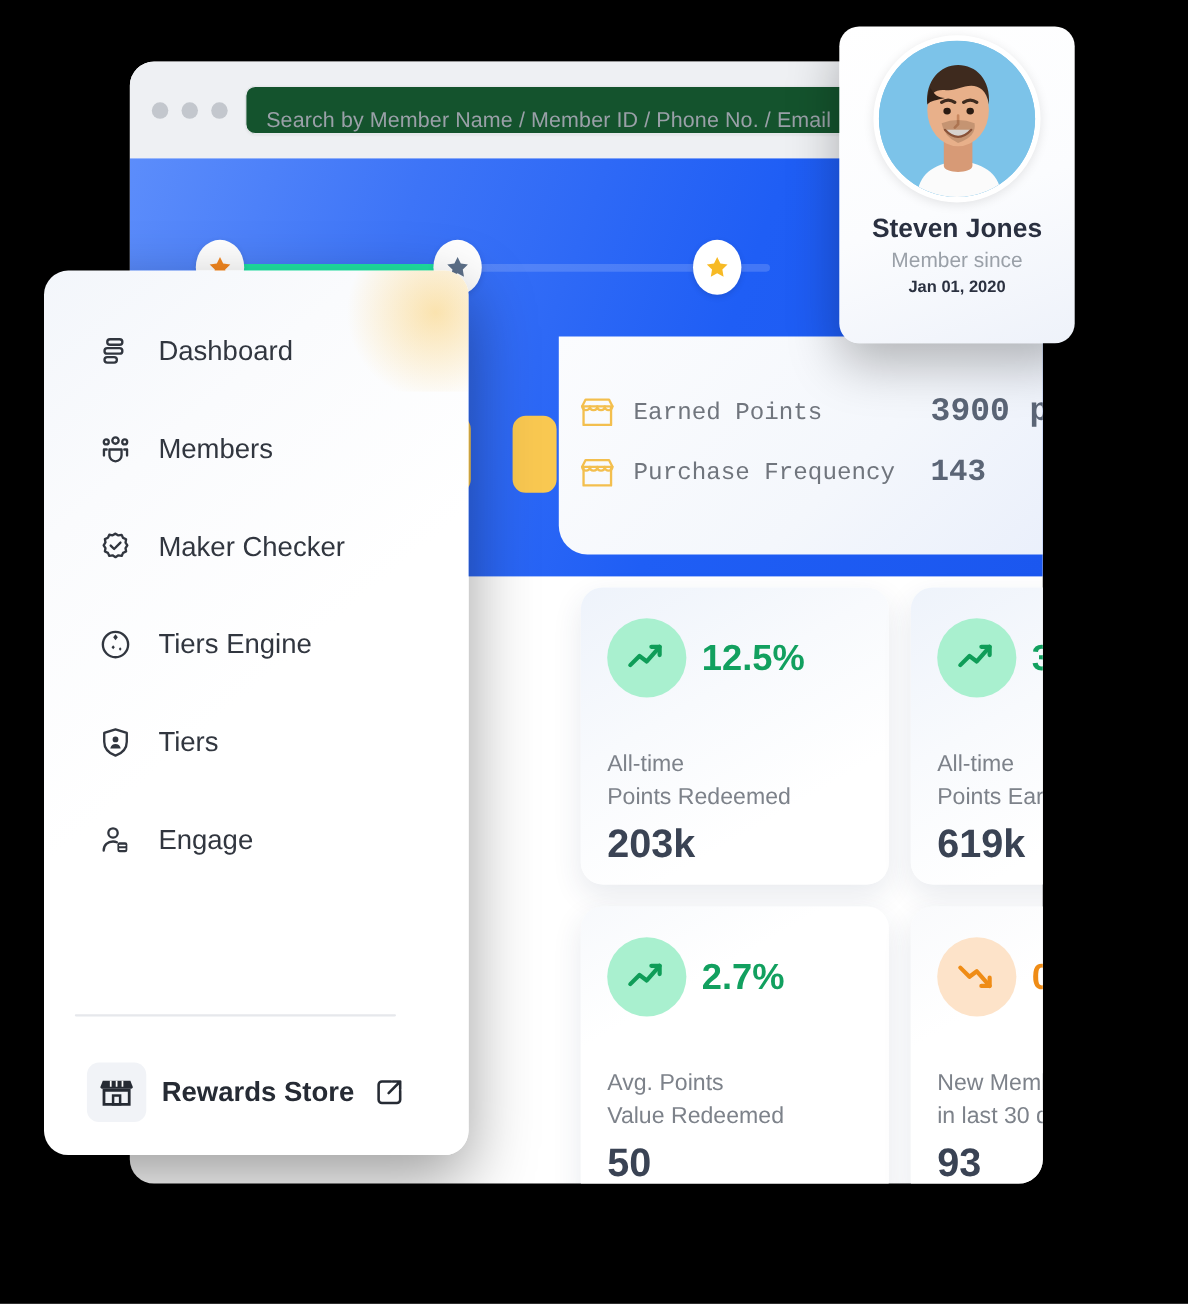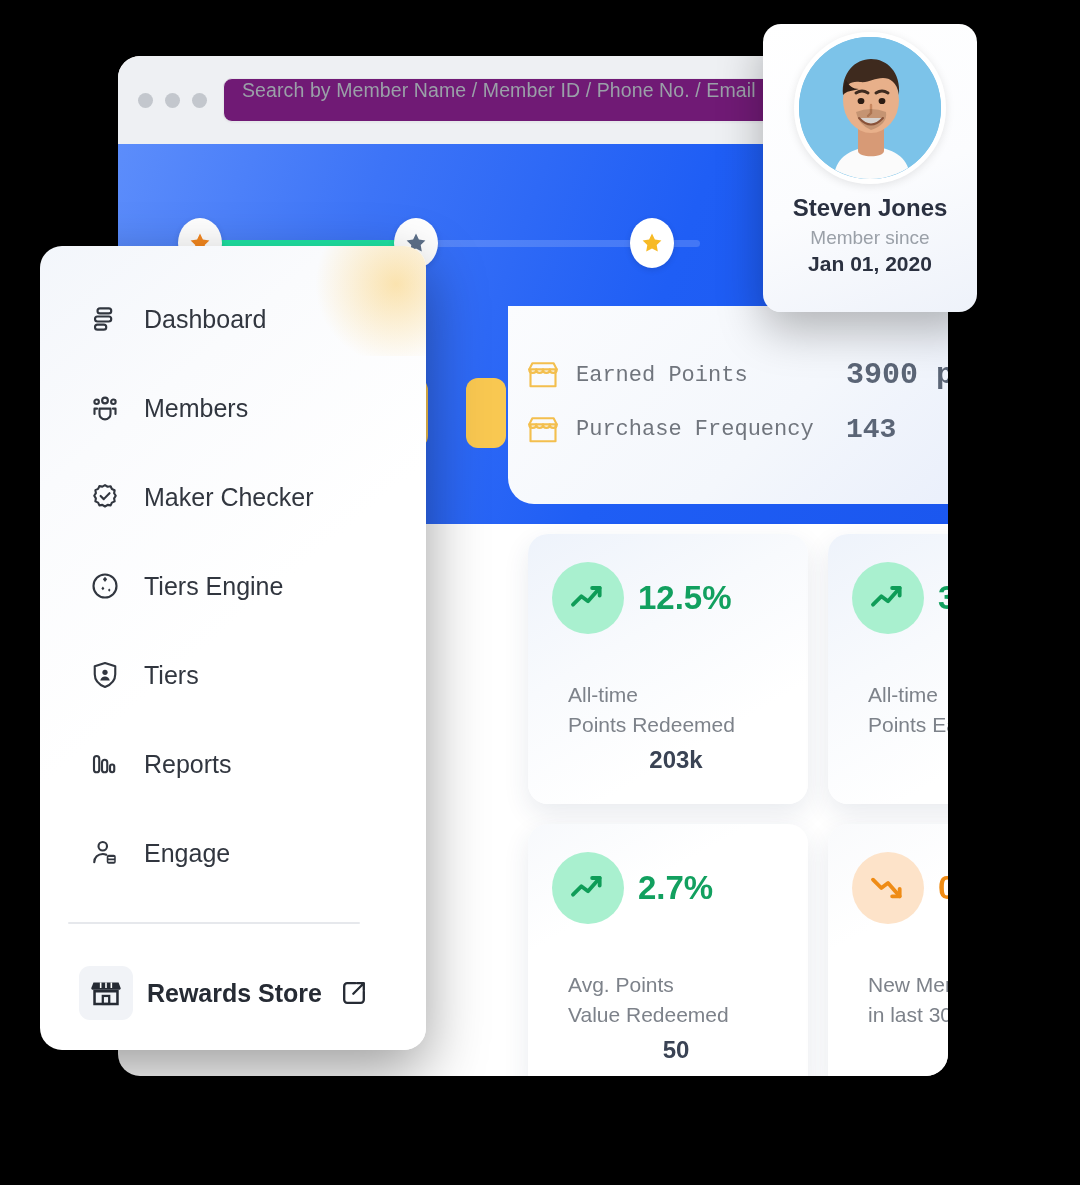--- a/index.html
+++ b/index.html
@@ -22,23 +22,23 @@
     box-shadow: 0 26px 70px rgba(0,0,0,0.55);
   }
   .window-chrome {
     position: absolute; left: 0; top: 0; width: 830px; height: 88px;
     background: #eef0f3;
     display: flex; align-items: center; padding: 0 20px;
   }
   .dots { display: flex; gap: 12px; margin-right: 16px; }
   .dot { width: 15px; height: 15px; border-radius: 50%; background: #c3c7cd; }
   .search-bar {
-    flex: 1; height: 44px; background: #701a75; border-radius: 9px;
+    flex: 1; height: 44px; background: #14532d; border-radius: 9px;
     border: 1px solid #e6e8eb;
-    display: flex; align-items: flex-start; padding: 0 18px;
+    display: flex; align-items: flex-end; padding: 0 18px;
     box-shadow: 0 1px 2px rgba(0,0,0,0.04);
   }
   .search-placeholder { font-size: 19.5px; color: #9aa0a8; letter-spacing: .1px; white-space: nowrap; }
 
   
   .banner {
     position: absolute; left: 0; top: 88px; width: 830px; height: 380px;
     background: linear-gradient(110deg, #5c8dfb 0%, #3d74f7 28%, #1f5ef5 62%, #1b57ef 100%);
   }
   .tier-track { position: absolute; left: 46px; top: 74px; width: 560px; height: 50px; }
@@ -96,44 +96,44 @@
   .trend-bubble {
     width: 72px; height: 72px; border-radius: 50%;
     display: flex; align-items: center; justify-content: center; flex: none;
   }
   .trend-bubble.up { background: #a9f0cf; }
   .trend-bubble.down { background: #fde3c9; }
   .pct { font-size: 33px; font-weight: bold; }
   .pct.up { color: #12a05f; }
   .pct.down { color: #ef8c16; }
 
-  .stat-body { margin-top: 46px; margin-left: 16px; }
+  .stat-body { margin-top: 46px; }
   .stat-label { font-size: 21px; color: #7d828a; line-height: 30px; }
-  .stat-number { font-size: 24px; font-weight: bold; color: #3a4354; margin-top: 6px; text-align: center; }
+  .stat-number { font-size: 36px; font-weight: bold; color: #3a4354; margin-top: 6px; }
 
   
   .profile-card {
     position: absolute; left: 763px; top: 24px; width: 214px; height: 288px;
     background: linear-gradient(160deg, #ffffff 0%, #fbfcfe 55%, #eef2fa 100%);
     border-radius: 18px;
     box-shadow: 0 18px 46px rgba(0,0,0,0.28);
     padding-top: 8px;
     text-align: center;
   }
   .avatar {
     width: 152px; height: 152px; border-radius: 50%;
     margin: 0 auto 10px auto;
     background: #77c1e8;
     overflow: hidden; position: relative;
     border: 5px solid #ffffff;
     box-shadow: 0 2px 10px rgba(0,0,0,0.10);
   }
   .profile-name { font-size: 24px; font-weight: bold; color: #2a3040; margin-top: 2px; }
   .profile-sub { font-size: 19px; color: #9aa0a8; margin-top: 5px; }
-  .profile-date { font-size: 21px; font-weight: bold; color: #2b3140; margin-top: 3px; }
+  .profile-date { font-size: 15px; font-weight: bold; color: #2b3140; margin-top: 3px; }
 
   
   .sidebar {
     position: absolute; left: 40px; top: 246px; width: 386px; height: 804px;
     background: linear-gradient(140deg, #f3f6fb 0%, #fafbfd 22%, #ffffff 48%, #ffffff 100%);
     border-radius: 22px;
     box-shadow: 0 22px 60px rgba(0,0,0,0.38);
     overflow: hidden;
   }
   .sidebar-glow {
@@ -396,30 +396,20 @@
         <span class="nav-icon">
           <svg width="30" height="30" viewBox="0 0 24 24" fill="none" stroke="#31363f" stroke-width="1.7" stroke-linejoin="round">
             <path d="M12 2.4 20.2 5v6.4c0 5-3.5 8.4-8.2 10.2-4.7-1.8-8.2-5.2-8.2-10.2V5z"></path>
             <circle cx="12" cy="9.8" r="2.1" fill="#31363f" stroke="none"></circle>
             <path d="M8.2 16.4c.4-2.3 2-3.3 3.8-3.3s3.4 1 3.8 3.3z" fill="#31363f" stroke="none"></path>
           </svg>
         </span>
         <span class="nav-label">Tiers</span>
       </div>
 
-      <div class="nav-item">
-        <span class="nav-icon">
-          <svg width="30" height="30" viewBox="0 0 24 24" fill="none" stroke="#31363f" stroke-width="1.7" stroke-linejoin="round">
-            <rect x="3.2" y="5.6" width="4.2" height="13" rx="2.1"></rect>
-            <rect x="9.6" y="8.6" width="4.2" height="10" rx="2.1"></rect>
-            <rect x="16" y="12.4" width="3.4" height="6.2" rx="1.7"></rect>
-          </svg>
-        </span>
-        <span class="nav-label">Reports</span>
-      </div>
 
       <div class="nav-item">
         <span class="nav-icon">
           <svg width="30" height="30" viewBox="0 0 24 24" fill="none" stroke="#31363f" stroke-width="1.7" stroke-linecap="round" stroke-linejoin="round">
             <circle cx="10.2" cy="6.6" r="3.4"></circle>
             <path d="M3.4 19.4c0-4 3-6.6 6.8-6.6 1 0 2 .2 2.8.6"></path>
             <rect x="13.4" y="13.4" width="7.2" height="7.2" rx="1.6" fill="#31363f" stroke="none"></rect>
             <path d="M15.1 15.7h3.8M15.1 18.3h3.8" stroke="#ffffff" stroke-width="1.2"></path>
           </svg>
         </span>

